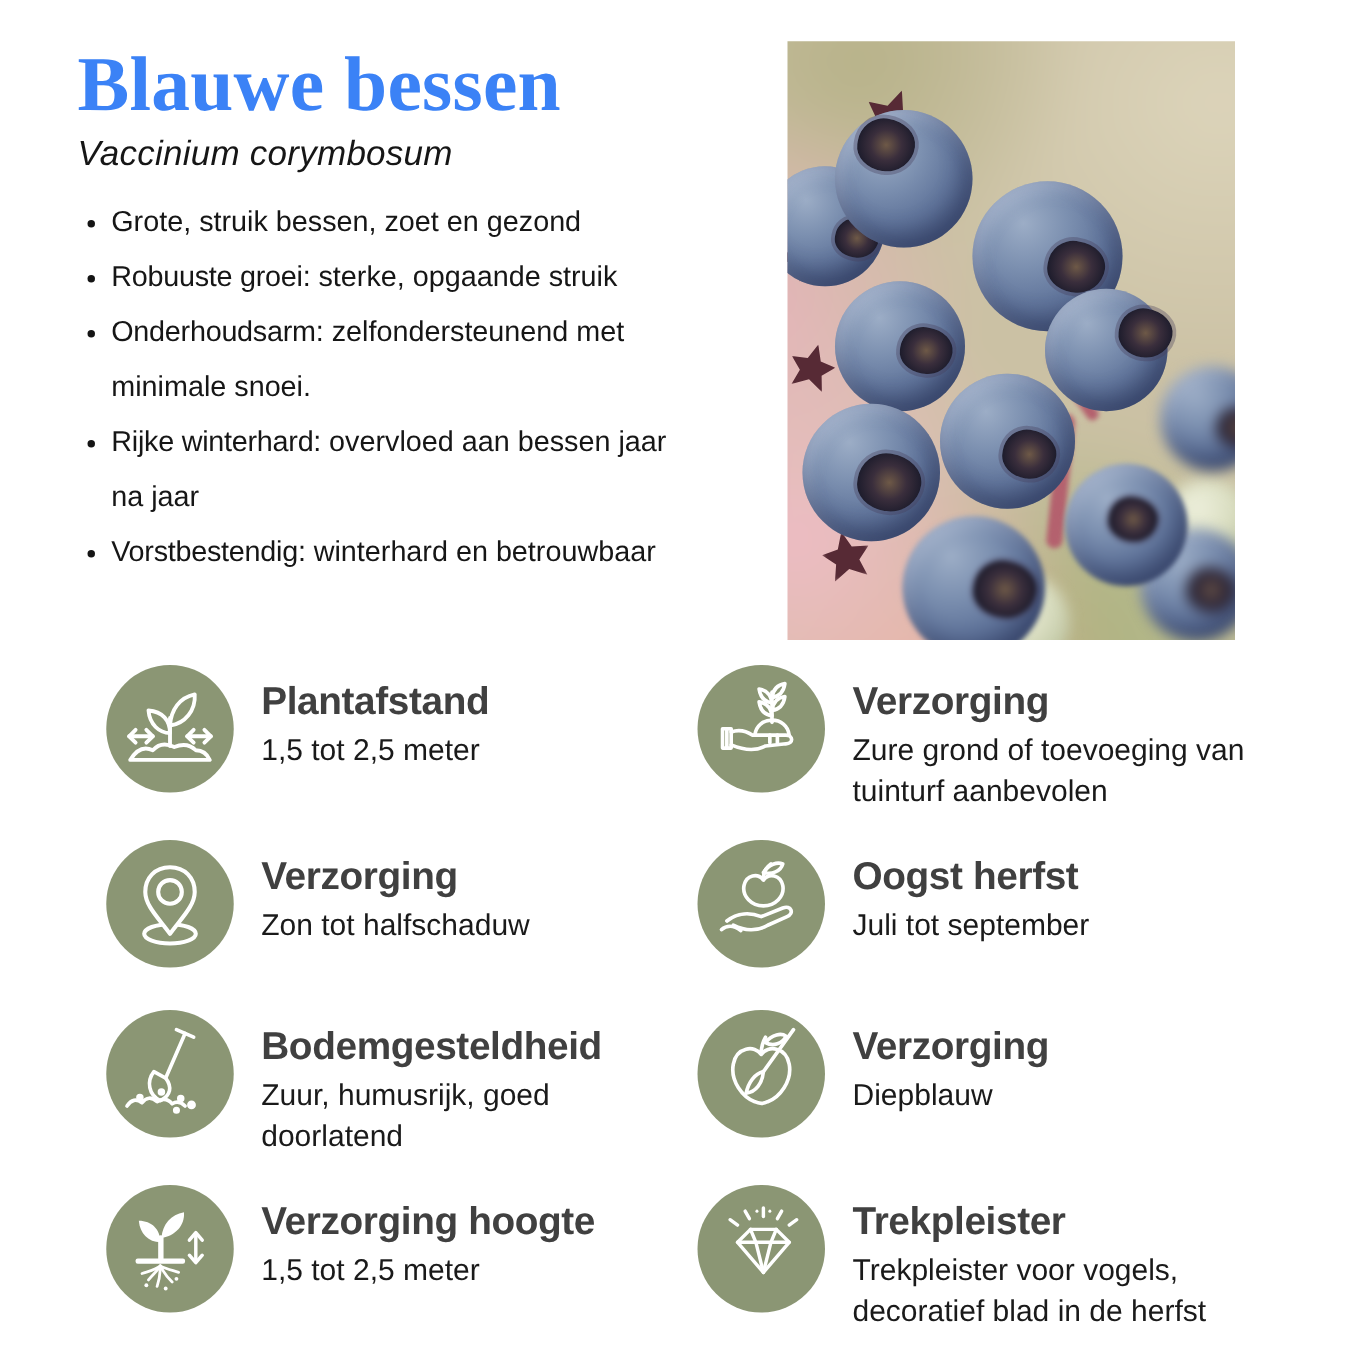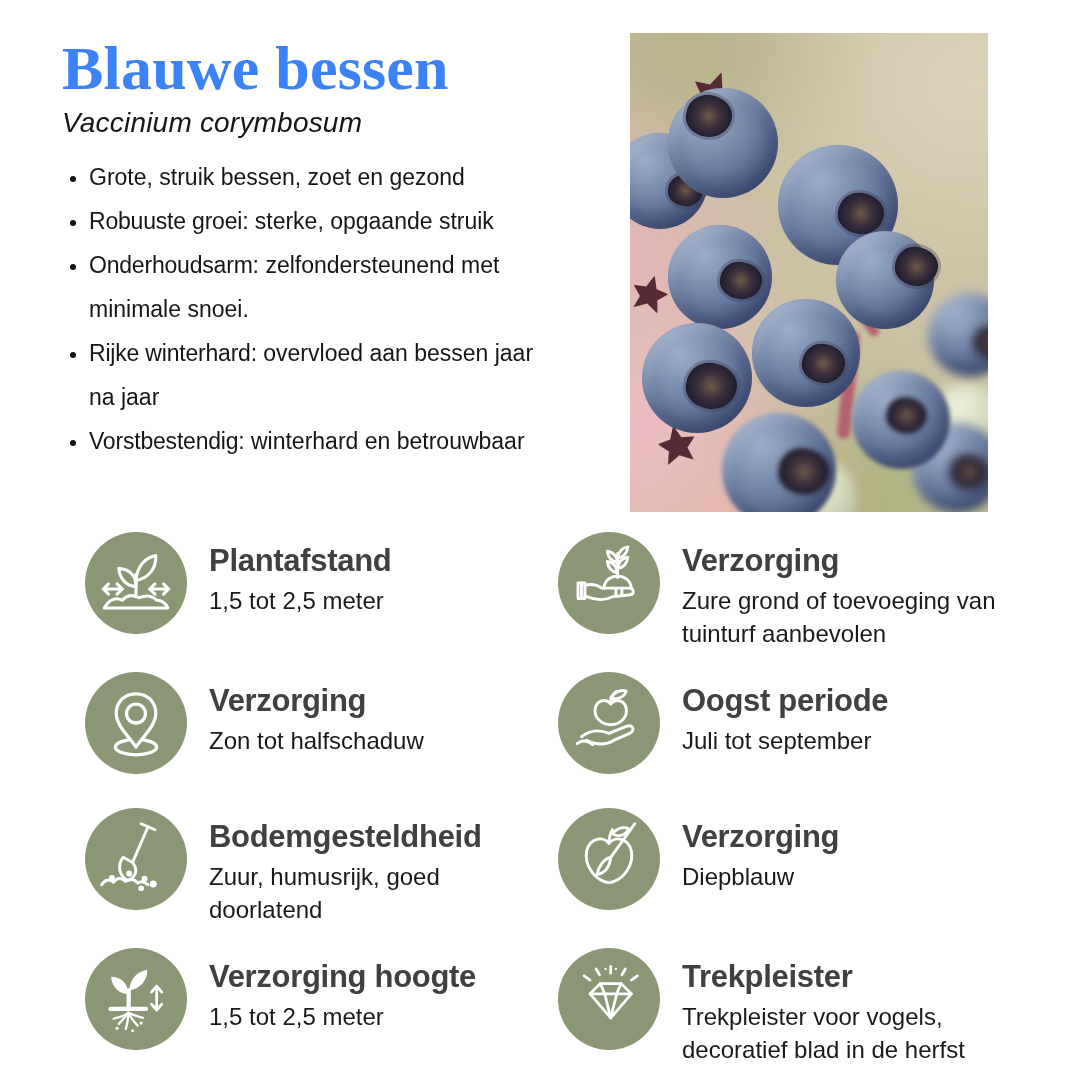--- a/index.html
+++ b/index.html
@@ -183,21 +183,21 @@
       <div class="icon-circle">
         <svg viewBox="0 0 100 100" fill="none" stroke="#fff" stroke-width="3.4" stroke-linecap="round" stroke-linejoin="round">
           <path d="M52 28 C47 21 36 23 34 33 C32 43 41 52 52 52 C63 52 72 43 70 33 C68 23 57 21 52 28 Z"></path>
           <path d="M52 26 C52 20 55 16 59 13"></path>
           <path d="M52 21 C57 13 65 11 70 13 C68 20 60 23 52 21 Z"></path>
           <path d="M18 66 C28 58 40 58 50 62 L70 54 C78 51 81 59 74 62 L56 70 C46 76 34 75 24 70"></path>
           <path d="M13 74 C19 69 26 71 31 75"></path>
         </svg>
       </div>
       <div class="ftext">
-        <div class="ftitle">Oogst periode</div>
+        <div class="ftitle">Oogst herfst</div>
         <div class="fdesc">Juli tot september</div>
       </div>
     </div>
 
     <div class="feature">
       <div class="icon-circle">
         <svg viewBox="0 0 100 100" fill="none" stroke="#fff" stroke-width="3.4" stroke-linecap="round" stroke-linejoin="round">
           <path d="M56 9 L72 16"></path>
             <path d="M64 12.5 L46 54"></path>
           <path d="M46 54 L35 48 C28 57 30 70 41 75 C51 70 52 62 46 54 Z"></path>

